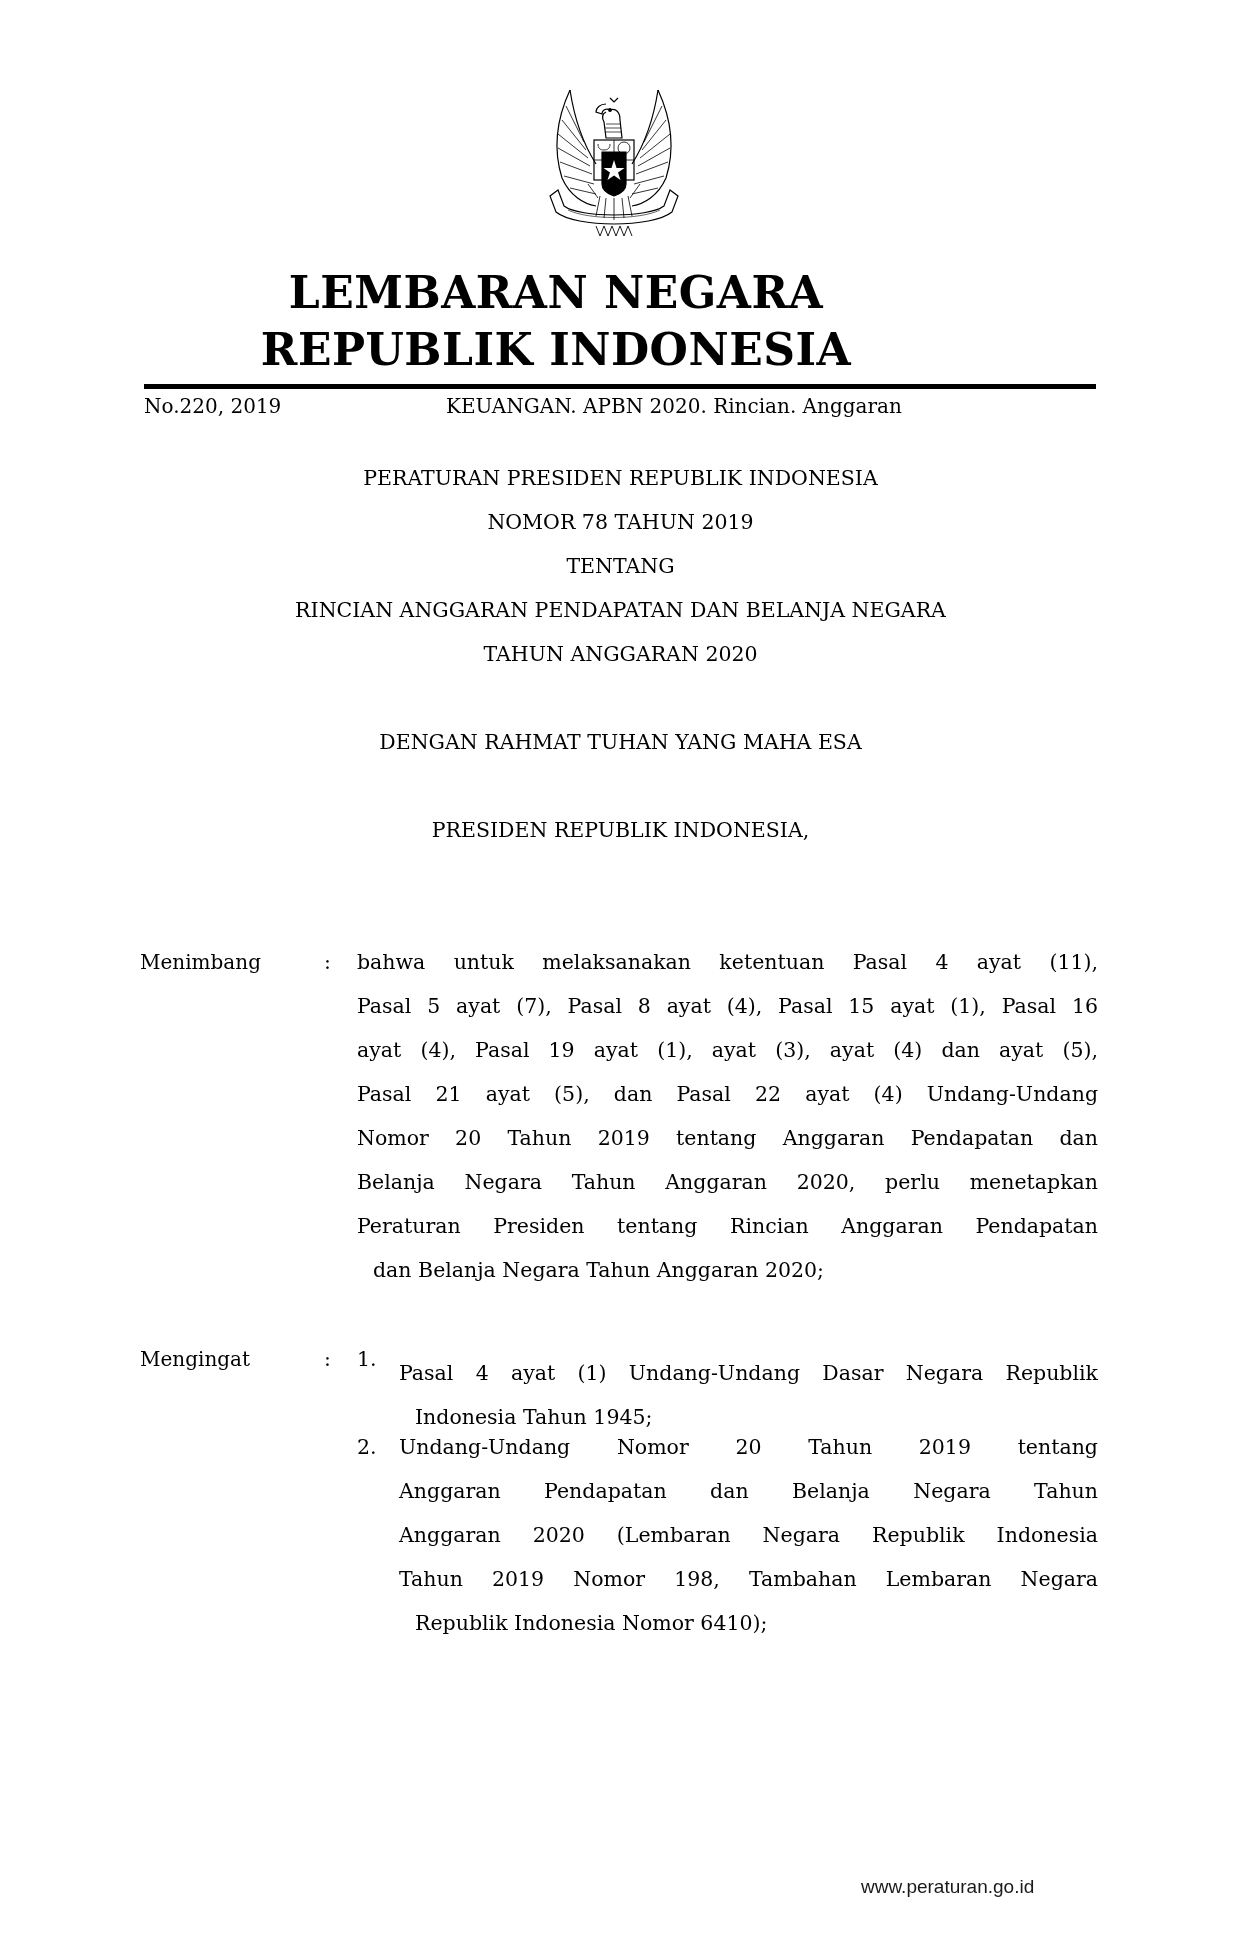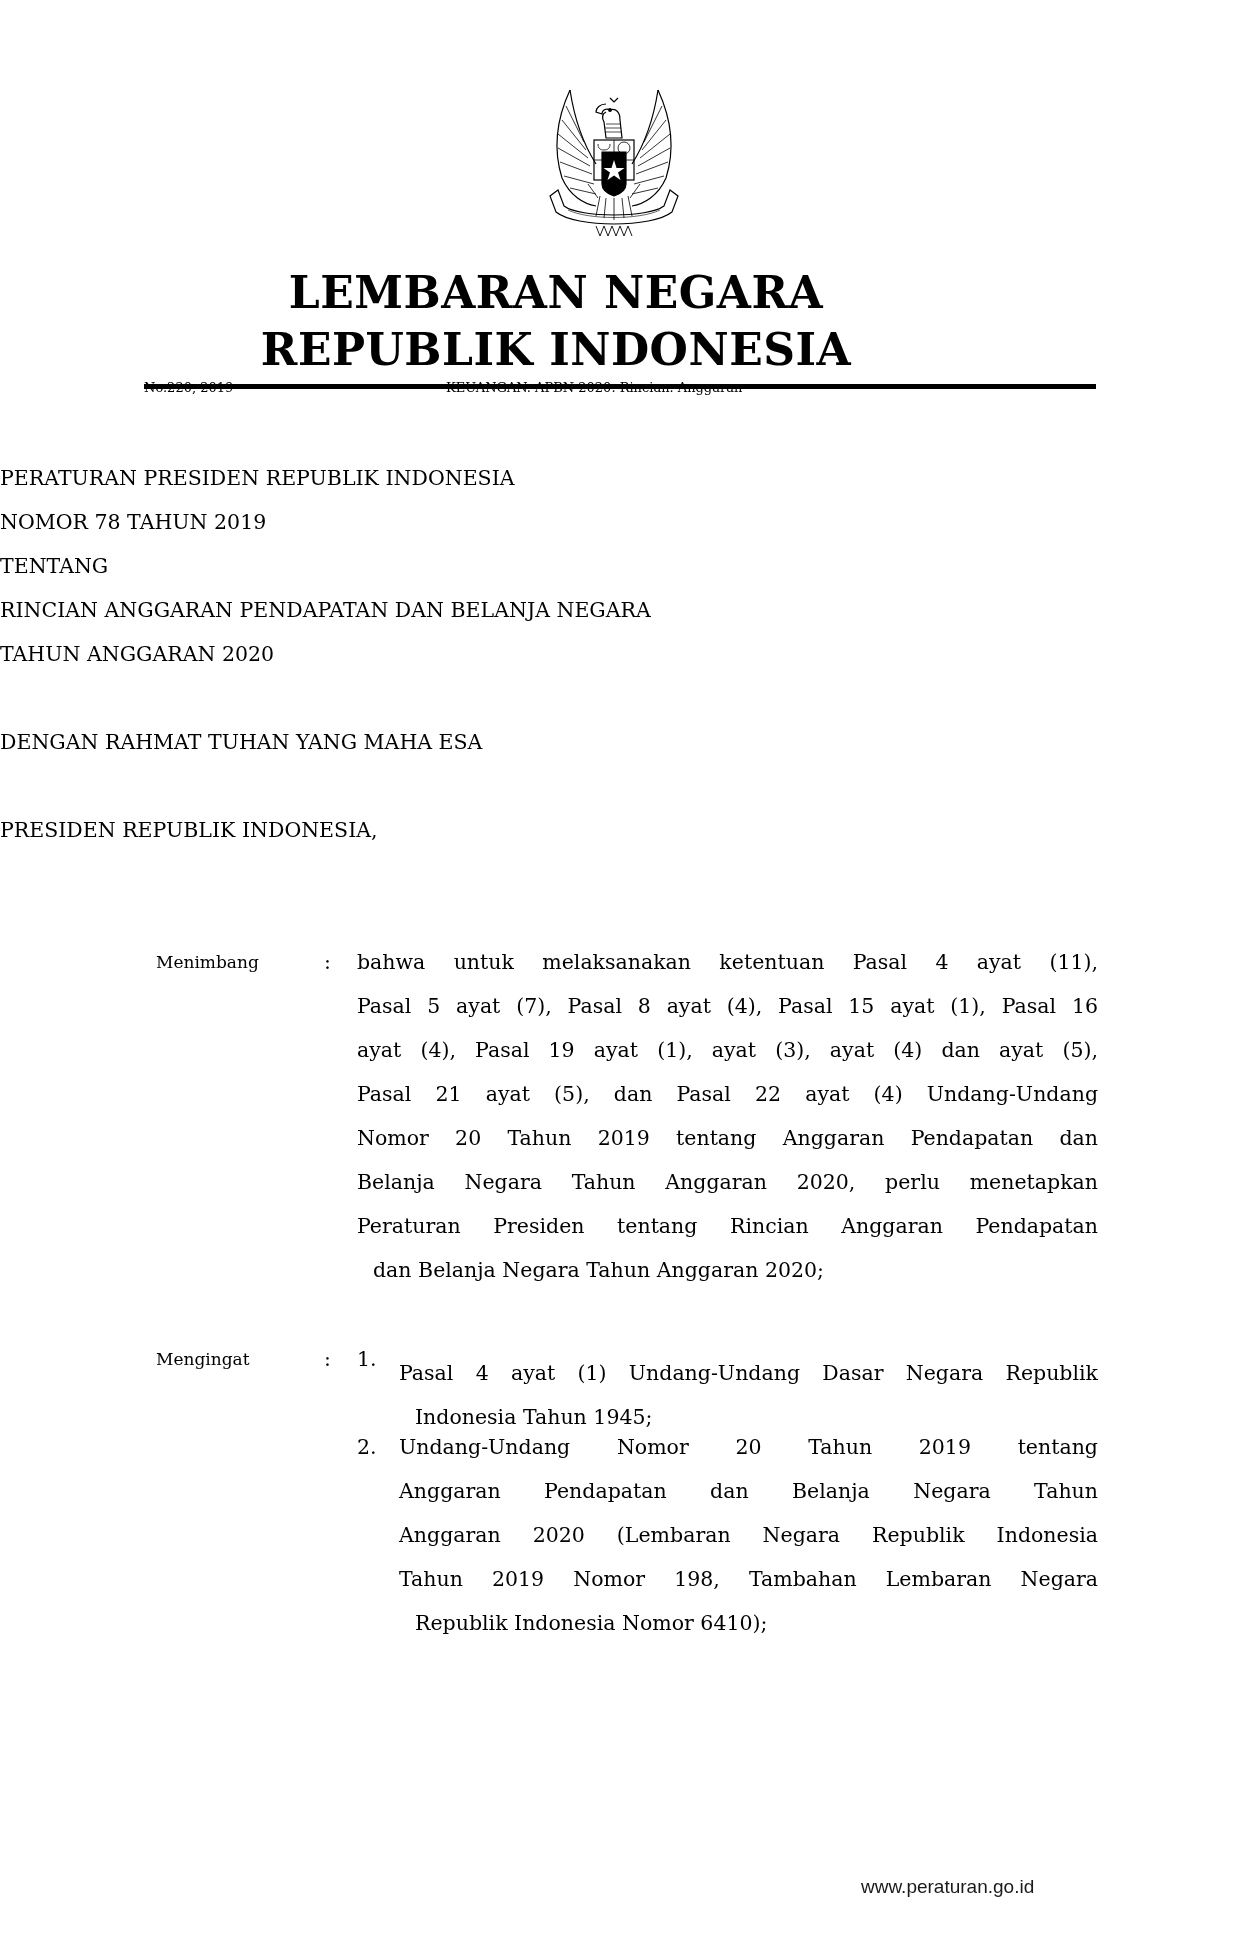--- a/index.html
+++ b/index.html
@@ -1,23 +1,23 @@
 <!DOCTYPE html>
 <html><head>
 <meta charset="utf-8">
 <style>
   html, body { margin:0; padding:0; background:#ffffff; }
   body { width:1241px; height:1950px; position:relative; overflow:hidden; color:#000; font-family:"DejaVu Serif", serif; }
   .abs { position:absolute; }
   .emblem { left:540px; top:86px; width:148px; height:156px; }
   .title { left:0; width:1112px; text-align:center; font-weight:bold; font-size:44px; line-height:57px; letter-spacing:0.5px; }
   .rule { left:144px; top:384px; width:952px; height:5px; background:#000; }
-  .meta { top:375px; font-size:13px; line-height:26px; white-space:nowrap; }
-  .center-line { left:0; width:1241px; font-size:20.5px; line-height:26px; white-space:nowrap; }
-  .label { left:156px; font-size:17px; line-height:26px; white-space:nowrap; }
+  .meta { top:393px; font-size:20px; line-height:26px; white-space:nowrap; }
+  .center-line { left:0; width:1241px; text-align:center; font-size:20.5px; line-height:26px; white-space:nowrap; }
+  .label { left:140px; font-size:20px; line-height:26px; white-space:nowrap; }
   .colon { left:324px; font-size:20.5px; line-height:26px; }
   .jline { font-size:20.5px; line-height:26px; text-align:justify; text-align-last:justify; white-space:normal; word-spacing:0; }
   .lastline { font-size:20.5px; line-height:26px; white-space:nowrap;margin-left:16px; }
   .num { left:357px; font-size:20.5px; line-height:26px; }
   .footer { left:861px; top:1876px; font-family:Liberation Sans, sans-serif; font-size:19px; line-height:22px; color:#1a1a1a; white-space:nowrap; }
 </style>
 </head>
 <body>
 
 <div class="abs emblem">

